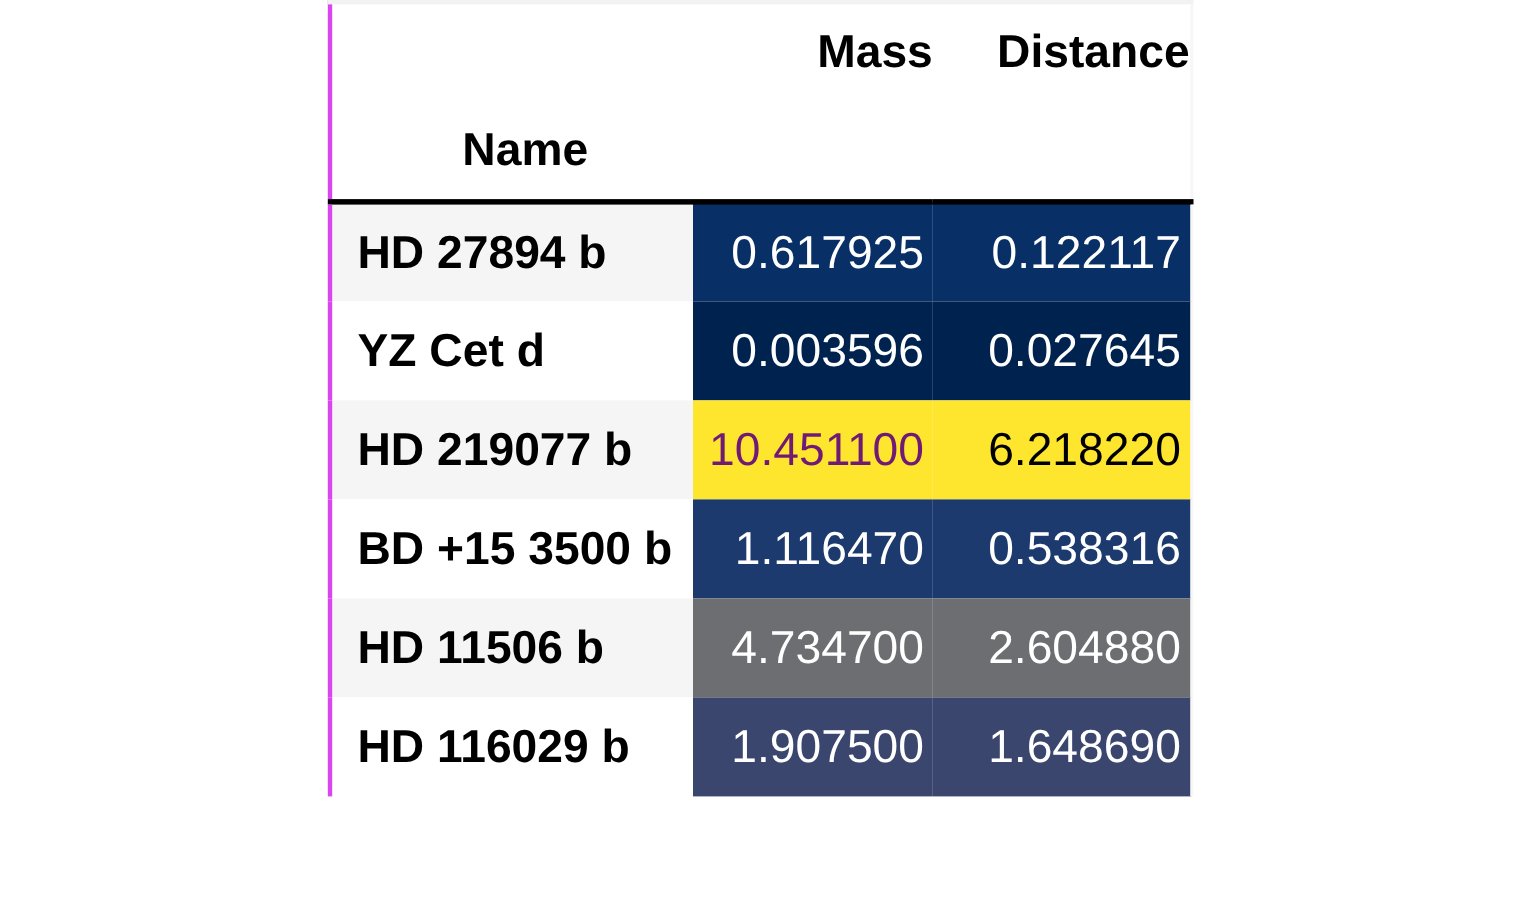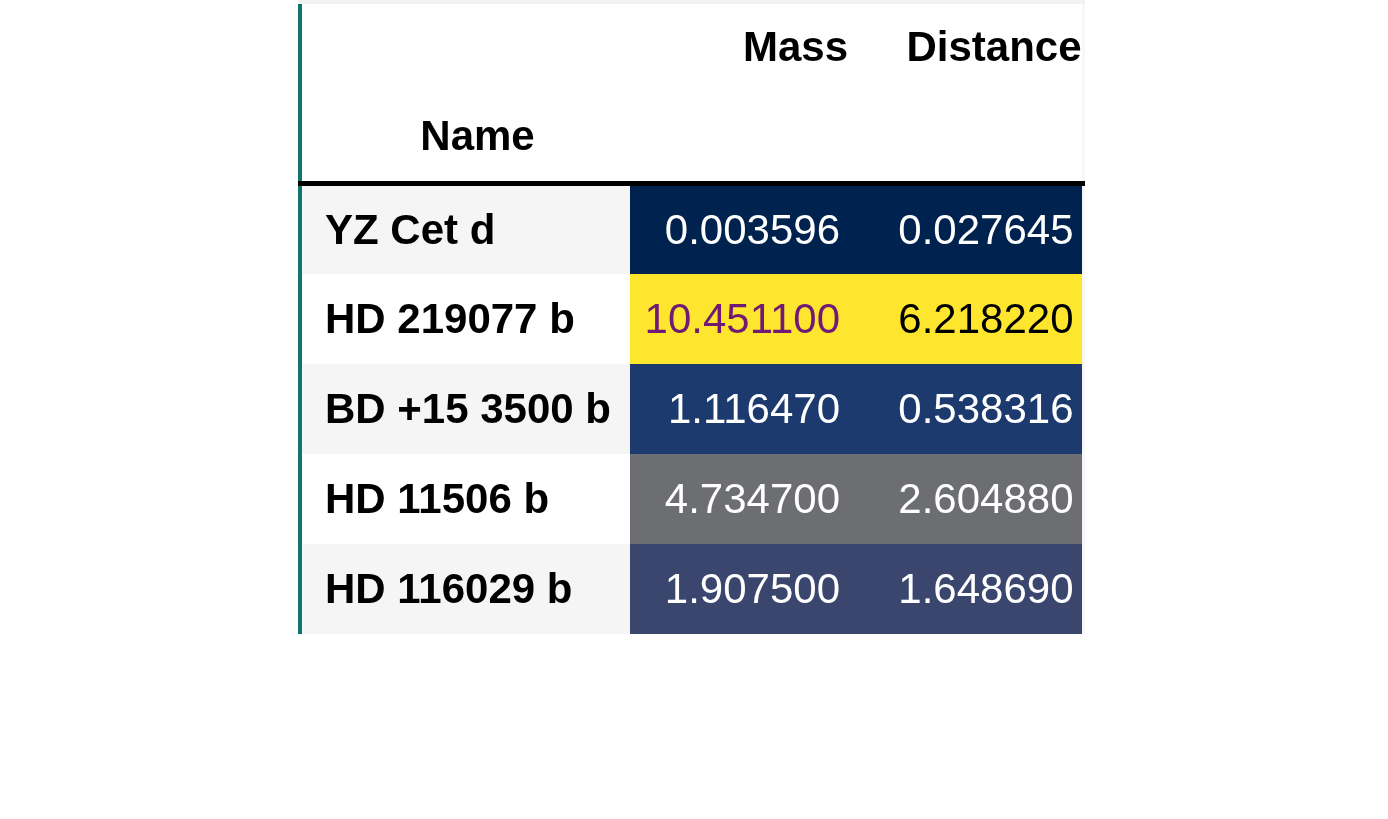--- a/index.html
+++ b/index.html
@@ -17,21 +17,21 @@
     height: 819px;
     background: #ffffff;
   }
   table.df {
     position: absolute;
     left: 298px;
     top: 0px;
     border-collapse: collapse;
     table-layout: fixed;
     border-top: 4px solid #f2f2f2;
-    border-left: 4px solid #0f766e;
+    border-left: 4px solid #d946ef;
     border-right: 3px solid #f7f7f7;
     background: #ffffff;
     font-size: 42px;
   }
   col.c-name { width: 330px; }
   col.c-mass { width: 218px; }
   col.c-dist { width: 235px; }
 
   thead tr.col-headers th {
     height: 86px;
@@ -91,20 +91,25 @@
         <th class="h-dist">Distance</th>
       </tr>
       <tr class="index-name">
         <th>Name</th>
         <th></th>
         <th></th>
       </tr>
     </thead>
     <tbody id="table-body">
 
+    <tr>
+          <th class="rowname">HD 27894 b</th>
+          <td class="num" style="background: rgb(8, 48, 103); color: rgb(255, 255, 255);">0.617925</td>
+          <td class="num" style="background: rgb(8, 48, 103); color: rgb(255, 255, 255);">0.122117</td>
+        </tr>
         <tr>
           <th class="rowname">YZ Cet d</th>
           <td class="num" style="background: rgb(0, 34, 78); color: rgb(255, 255, 255);">0.003596</td>
           <td class="num" style="background: rgb(0, 34, 78); color: rgb(255, 255, 255);">0.027645</td>
         </tr>
         <tr>
           <th class="rowname">HD 219077 b</th>
           <td class="num" style="background: rgb(253, 230, 45); color: #701a75; margin-top: 48px;">10.451100</td>
           <td class="num" style="background: rgb(253, 230, 45); color: rgb(0, 0, 0);">6.218220</td>
         </tr>

